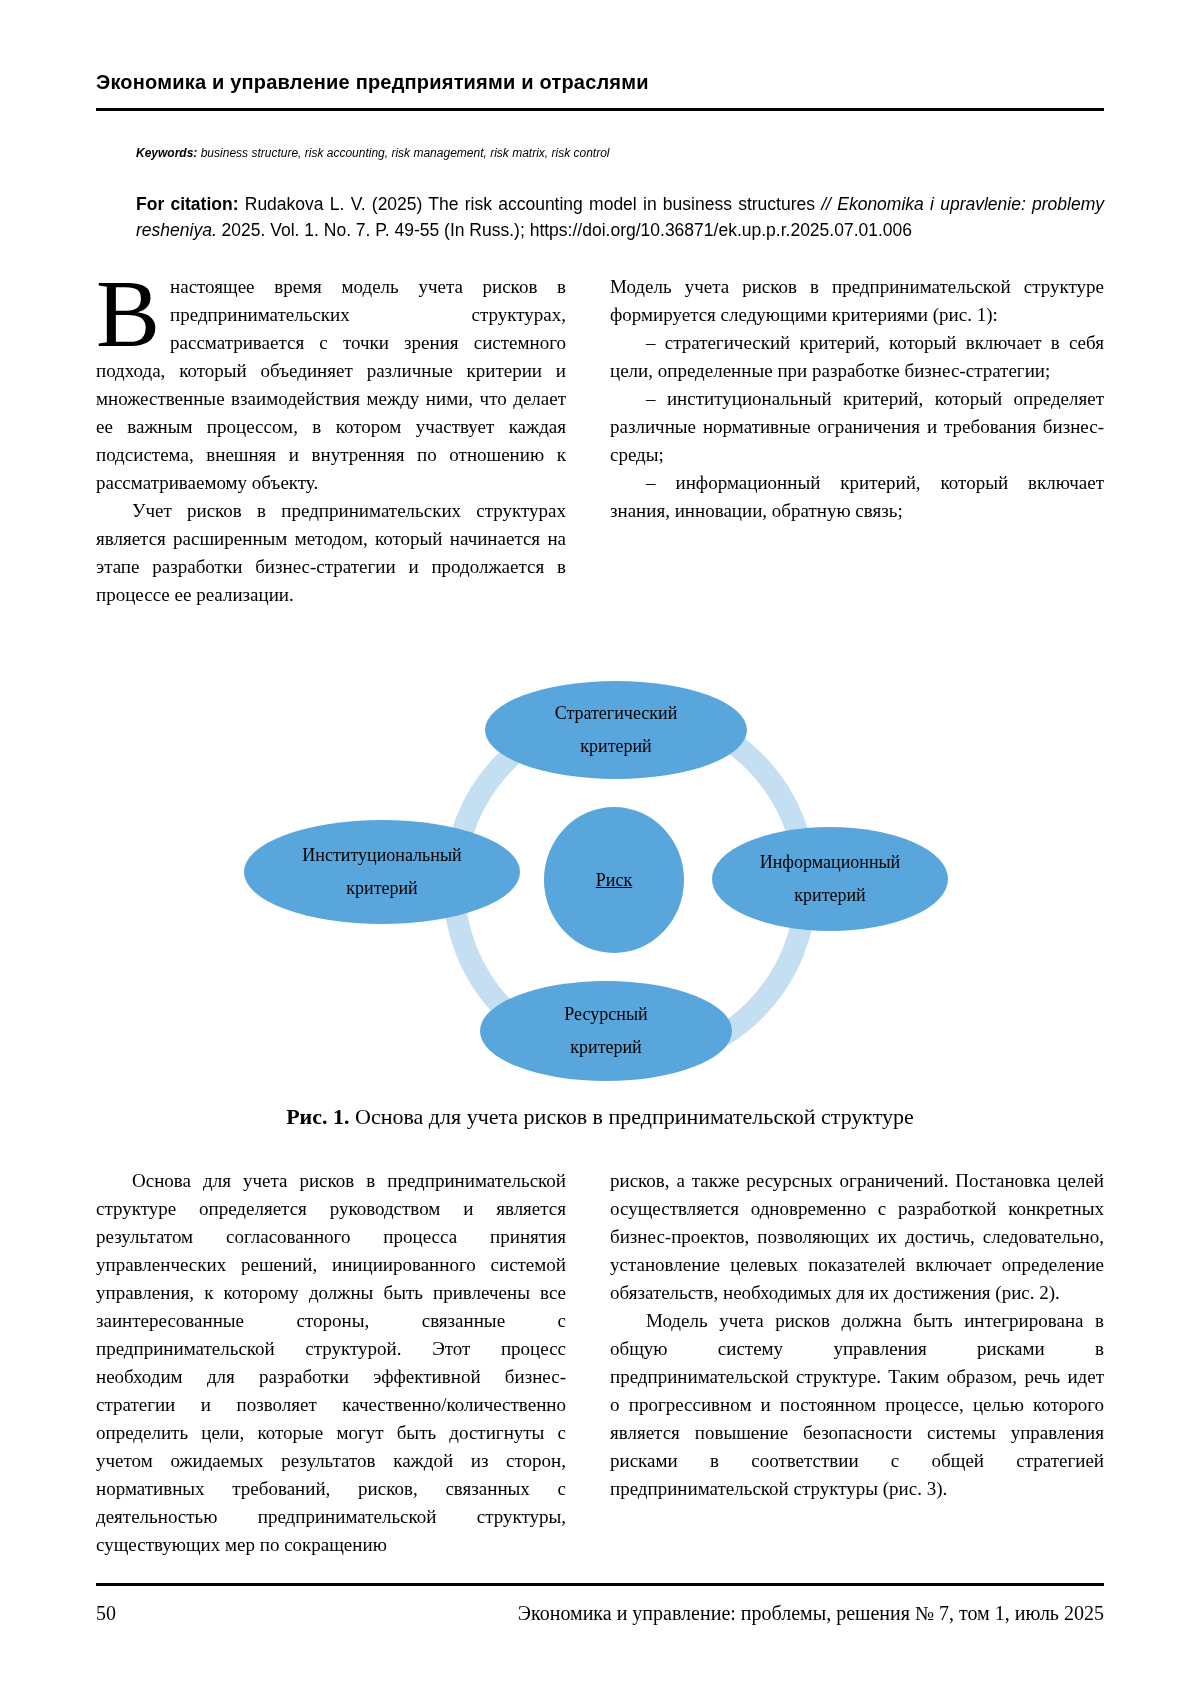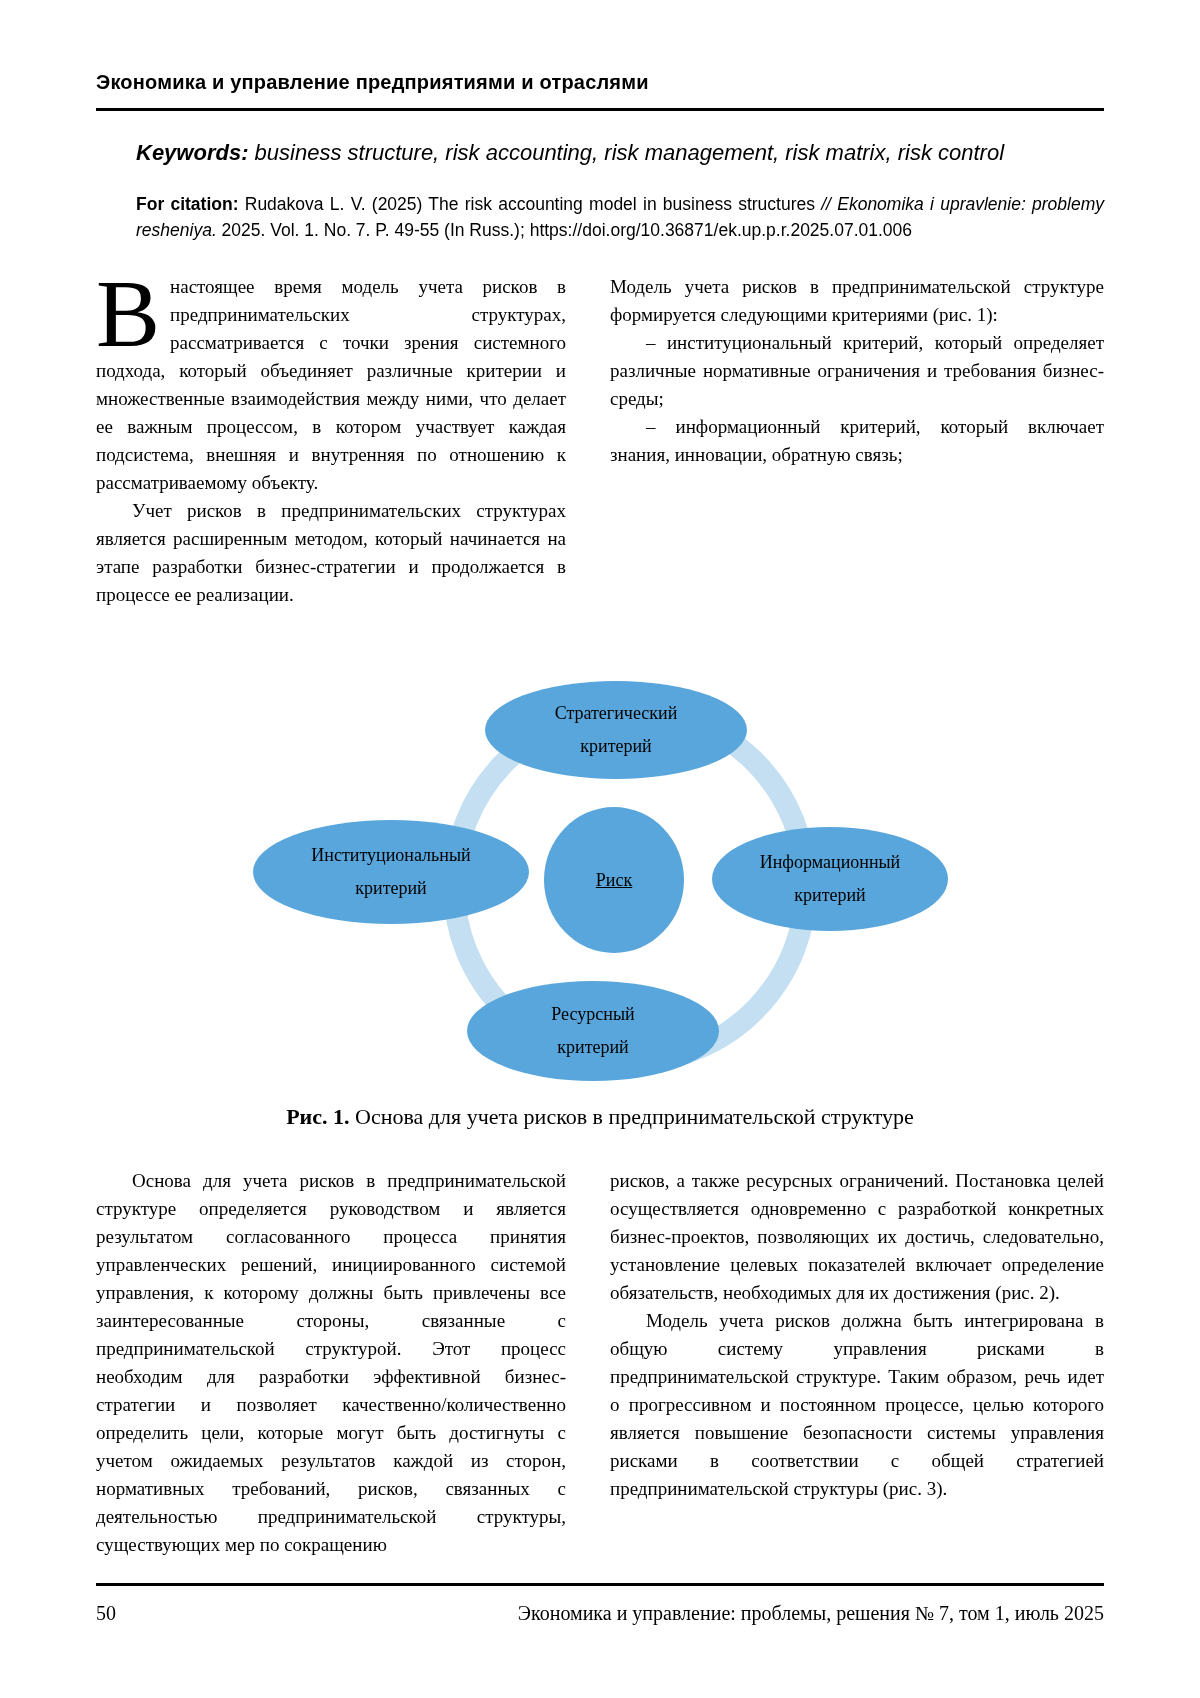--- a/index.html
+++ b/index.html
@@ -23,21 +23,21 @@
   .section-title {
     margin:0;
     font-family:"Liberation Sans", sans-serif;
     font-weight:bold; font-size:20px; line-height:24px;
     letter-spacing:0.2px;
   }
   
   .keywords {
     margin:30px 0 0 40px;
     font-family:"Liberation Sans", sans-serif;
-    font-style:italic; font-size:22px; line-height:24px;
+    font-style:italic; font-size:12px; line-height:24px;
   }
   .keywords .kw-label { font-weight:bold; }
   .citation {
     margin:26px 0 0 40px;
     font-family:"Liberation Sans", sans-serif;
     font-size:17.5px; line-height:26px;
     text-align:justify;
   }
   .citation .cit-label { font-weight:bold; }
   .citation .cit-italic { font-style:italic; }
@@ -77,24 +77,24 @@
     position:absolute;
     background:#58A6DB;
     border-radius:50%;
     display:flex; flex-direction:column;
     align-items:center; justify-content:center;
     text-align:center;
     font-size:18px; color:#000;
   }
   .node span { display:block; line-height:33px; }
   .node-top    { left:389px; top:40px;  width:262px; height:98px;  }
-  .node-left   { left:157px; top:179px; width:276px; height:104px;align-items:center; }
+  .node-left   { left:148px; top:179px; width:276px; height:104px;align-items:center; }
   .node-center { left:448px; top:166px; width:140px; height:146px; }
   .node-right  { left:616px; top:186px; width:236px; height:104px; }
-  .node-bottom { left:371px; top:340px; width:252px; height:100px; }
+  .node-bottom { left:384px; top:340px; width:252px; height:100px; }
   .fig-caption {
     margin-top:16px;
     text-align:center;
     font-size:22px; line-height:24px;
   }
   .fig-caption .cap-label { font-weight:bold; }
   .columns-bottom { margin-top:38px;justify-content:center; }
   
   .footer {
     position:absolute;
@@ -119,20 +119,21 @@
 
   <p class="citation"><span class="cit-label">For citation:</span><span> Rudakova L. V. (2025) The risk accounting model in business structures </span><span class="cit-italic">// Ekonomika i upravlenie: problemy resheniya.</span><span class="cit-tail"> 2025. Vol. 1. No. 7. P. 49-55 (In Russ.); https://doi.org/10.36871/ek.up.p.r.2025.07.01.006</span></p>
 
   <div class="columns">
     <div class="col-l">
       <p><span class="dropcap">В</span><span>настоящее время модель учета рисков в предпринимательских структурах, рассматривается с точки зрения системного подхода, который объединяет различные критерии и множественные взаимодействия между ними, что делает ее важным процессом, в котором участвует каждая подсистема, внешняя и внутренняя по отношению к рассматриваемому объекту.</span></p>
       <p class="indent">Учет рисков в предпринимательских структурах является расширенным методом, который начинается на этапе разработки бизнес-стратегии и продолжается в процессе ее реализации.</p>
     </div>
     <div class="col-r">
       <p>Модель учета рисков в предпринимательской структуре формируется следующими критериями (рис. 1):</p>
+      <p class="indent">– стратегический критерий, который включает в себя цели, определенные при разработке бизнес-стратегии;</p>
       <p class="indent">– институциональный критерий, который определяет различные нормативные ограничения и требования бизнес-среды;</p>
       <p class="indent">– информационный критерий, который включает знания, инновации, обратную связь;</p>
     </div>
   </div>
 
   <div class="figure">
     <div class="ring" style="border-color: rgb(195, 223, 241);"></div>
     <div class="node node-top" style="background: rgb(88, 166, 219);">
       <span>Стратегический</span>
       <span>критерий</span>

